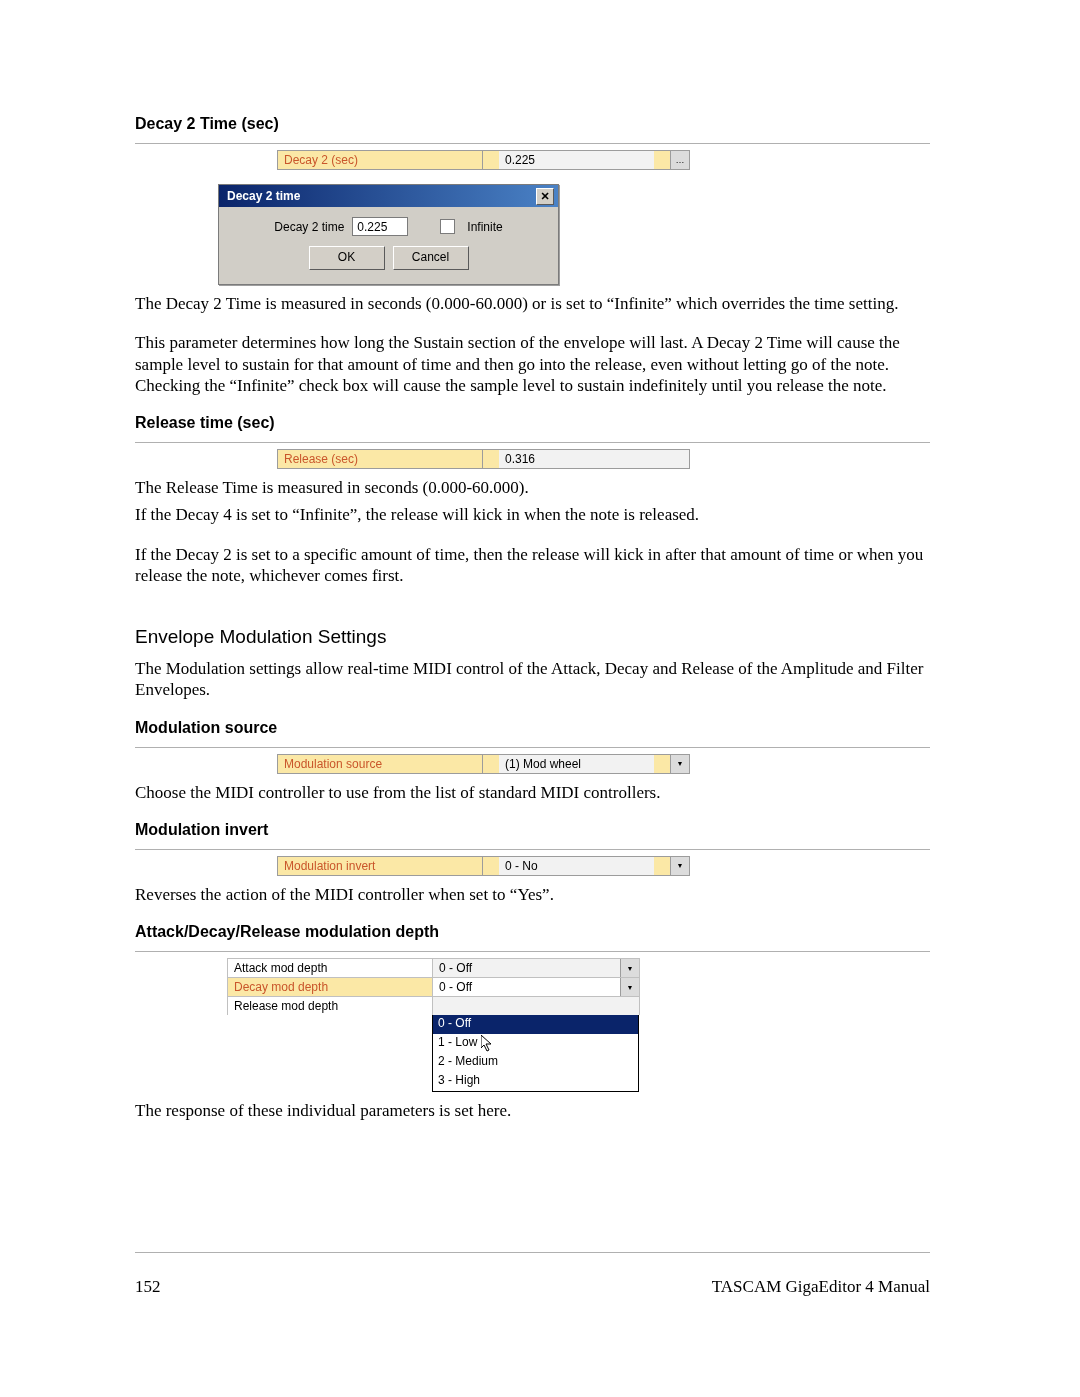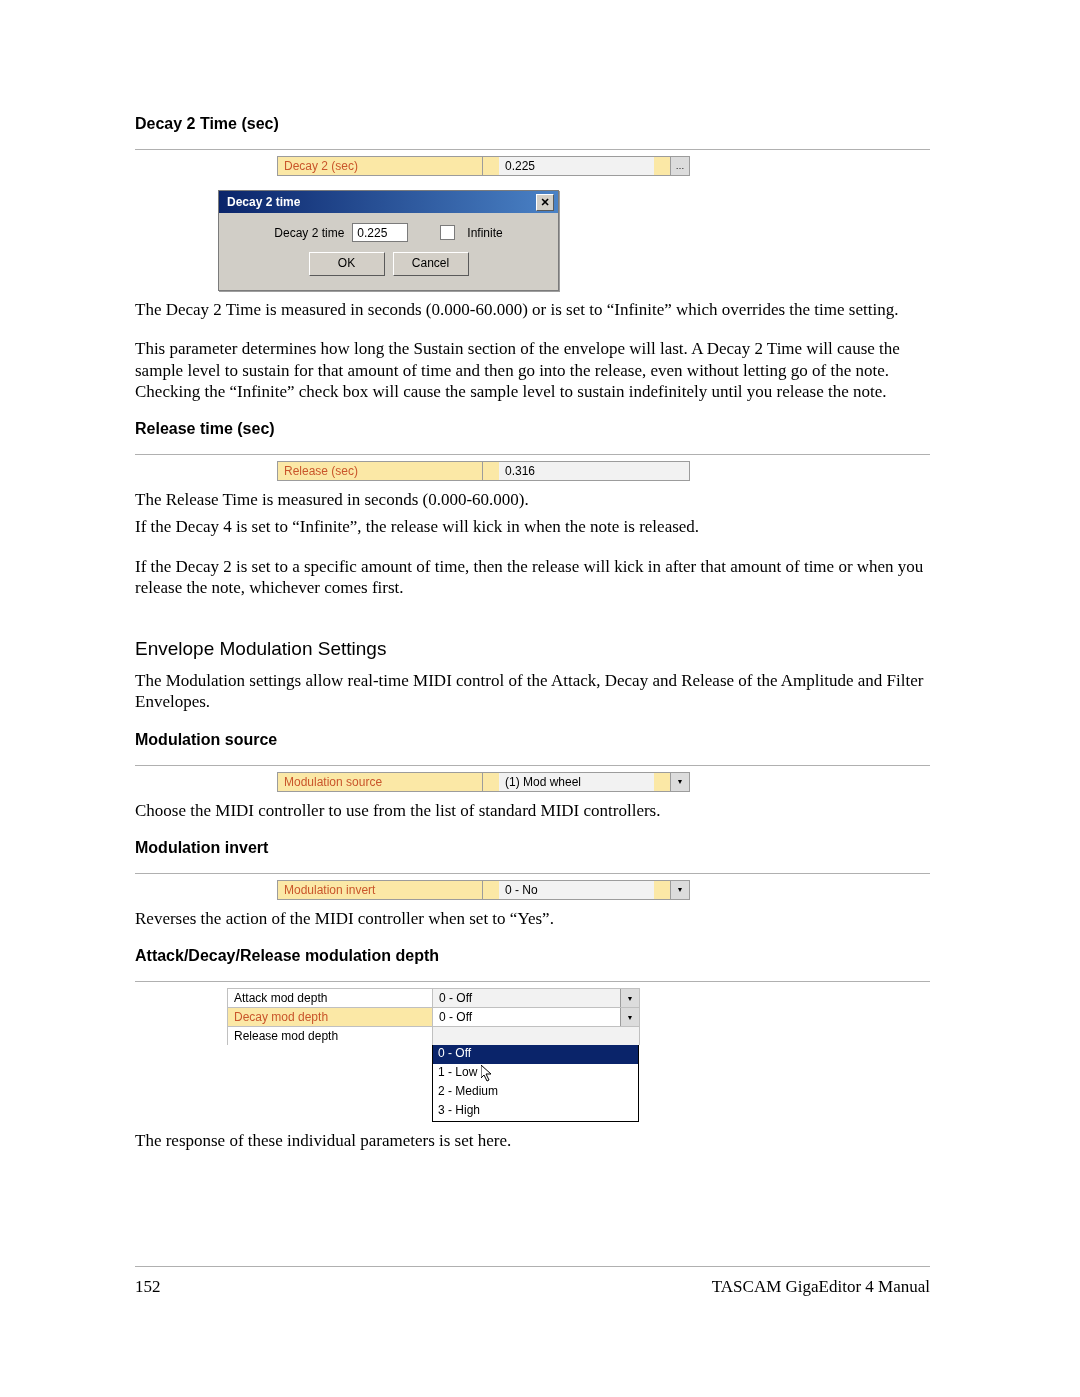--- a/index.html
+++ b/index.html
@@ -17,21 +17,21 @@
     left:135px;
     top:115px;
     width:795px;
   }
   .section-head{
     font-family:Verdana,Geneva,sans-serif;
     font-weight:bold;
     font-size:16px;
     color:#000;
     border-bottom:1px solid #b0b0b0;
-    padding-bottom:16px;
+    padding-bottom:10px;
     margin:0 0 6px 0;
   }
   .subsection-head{
     font-family:Verdana,Geneva,sans-serif;
     font-weight:normal;
     font-size:19px;
     color:#000;
     margin:40px 0 10px 0;
   }
   .body-text{
@@ -209,21 +209,21 @@
     pointer-events:none;
   }
   .cursor svg{display:block;}
   
   .footer{
     position:absolute;
     left:135px;
     width:795px;
     bottom:100px;
     border-top:1px solid #b0b0b0;
-    padding-top:10px;
+    padding-top:24px;
     font-family:'Minion Pro',Georgia,'Times New Roman',serif;
     font-size:17px;
     display:flex;
     justify-content:space-between;
   }
 </style>
 </head>
 <body>
 <div id="page">
 

